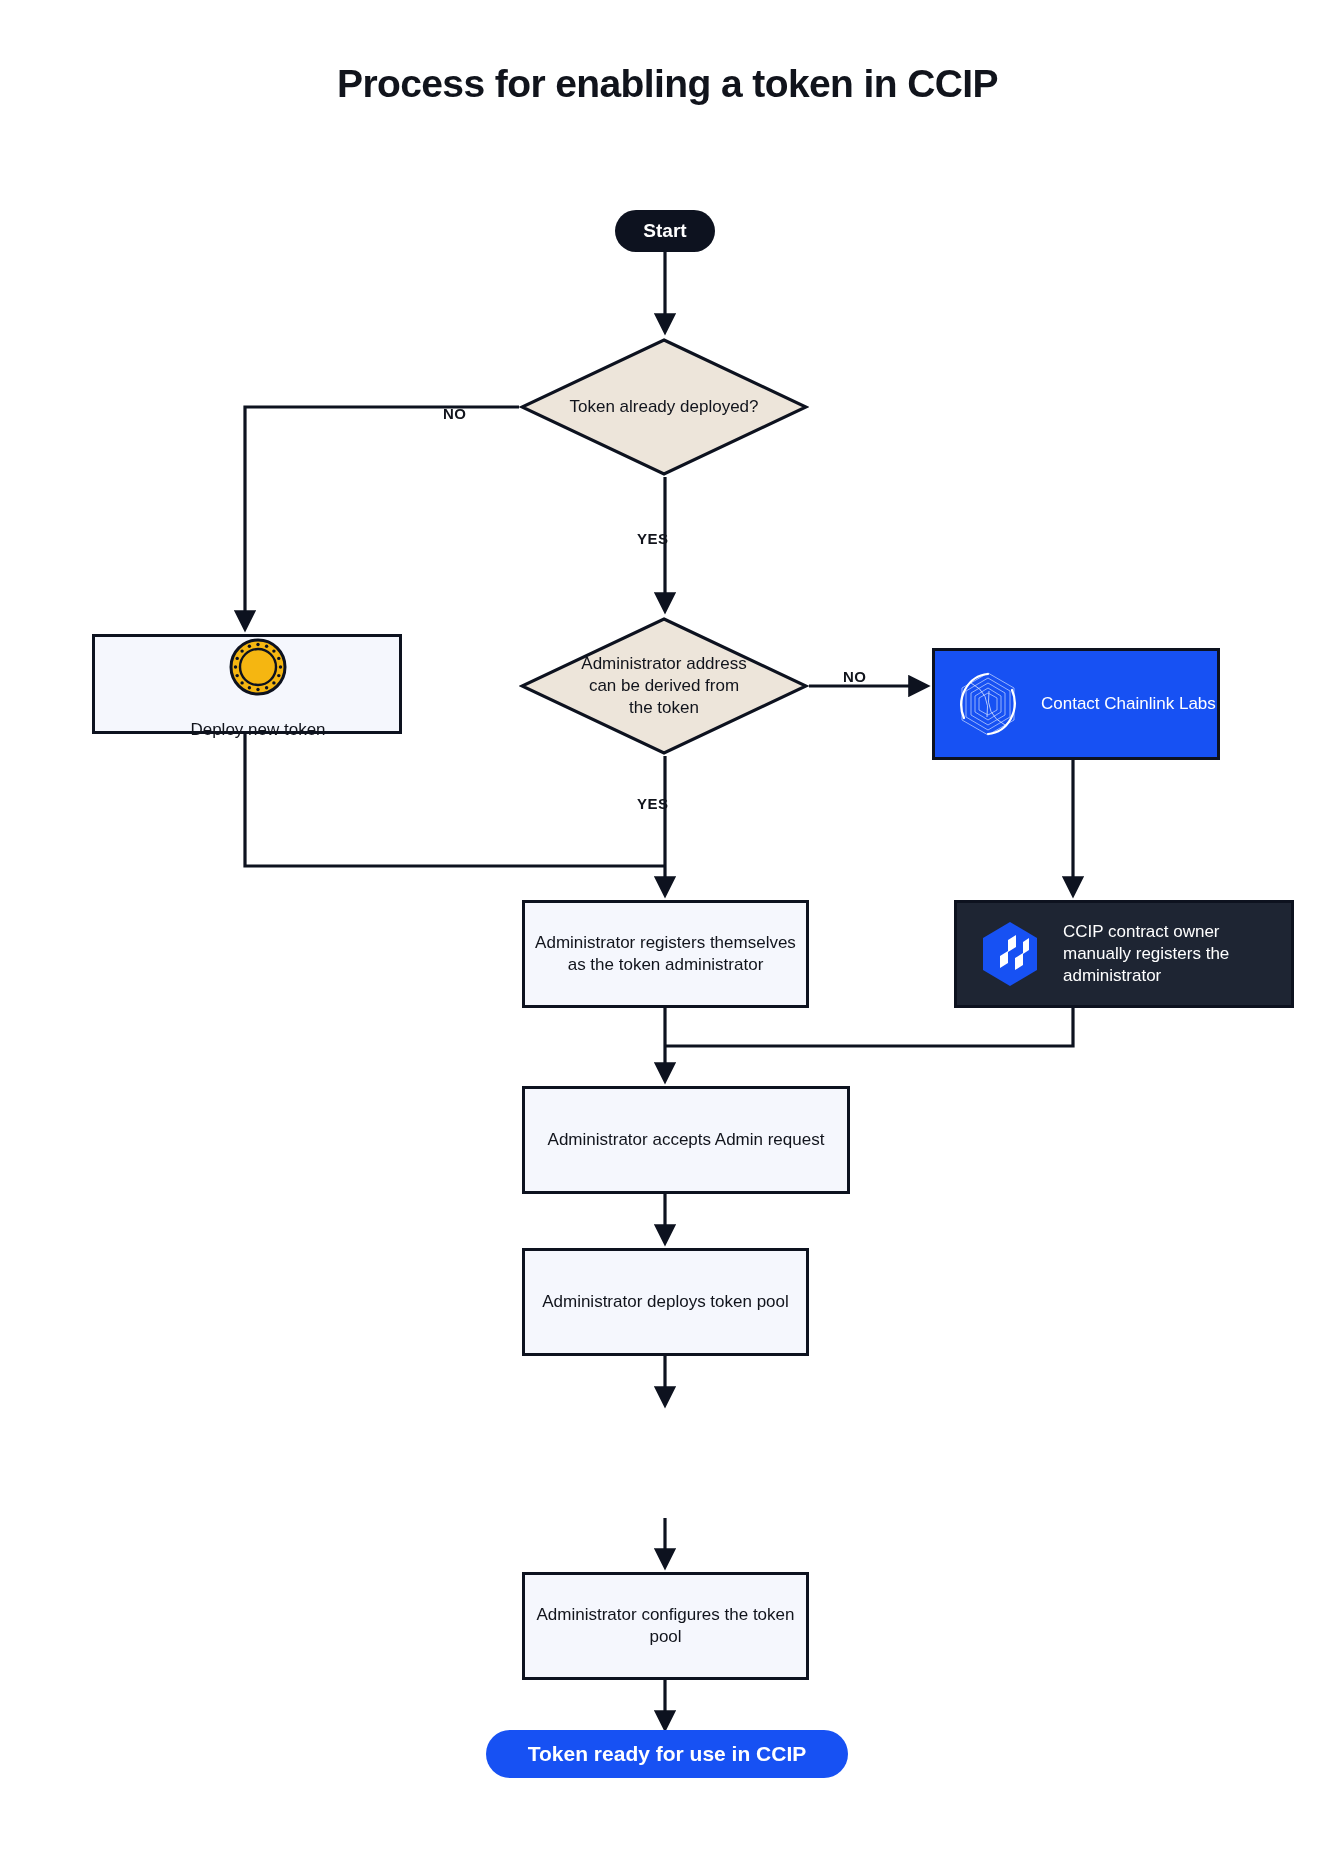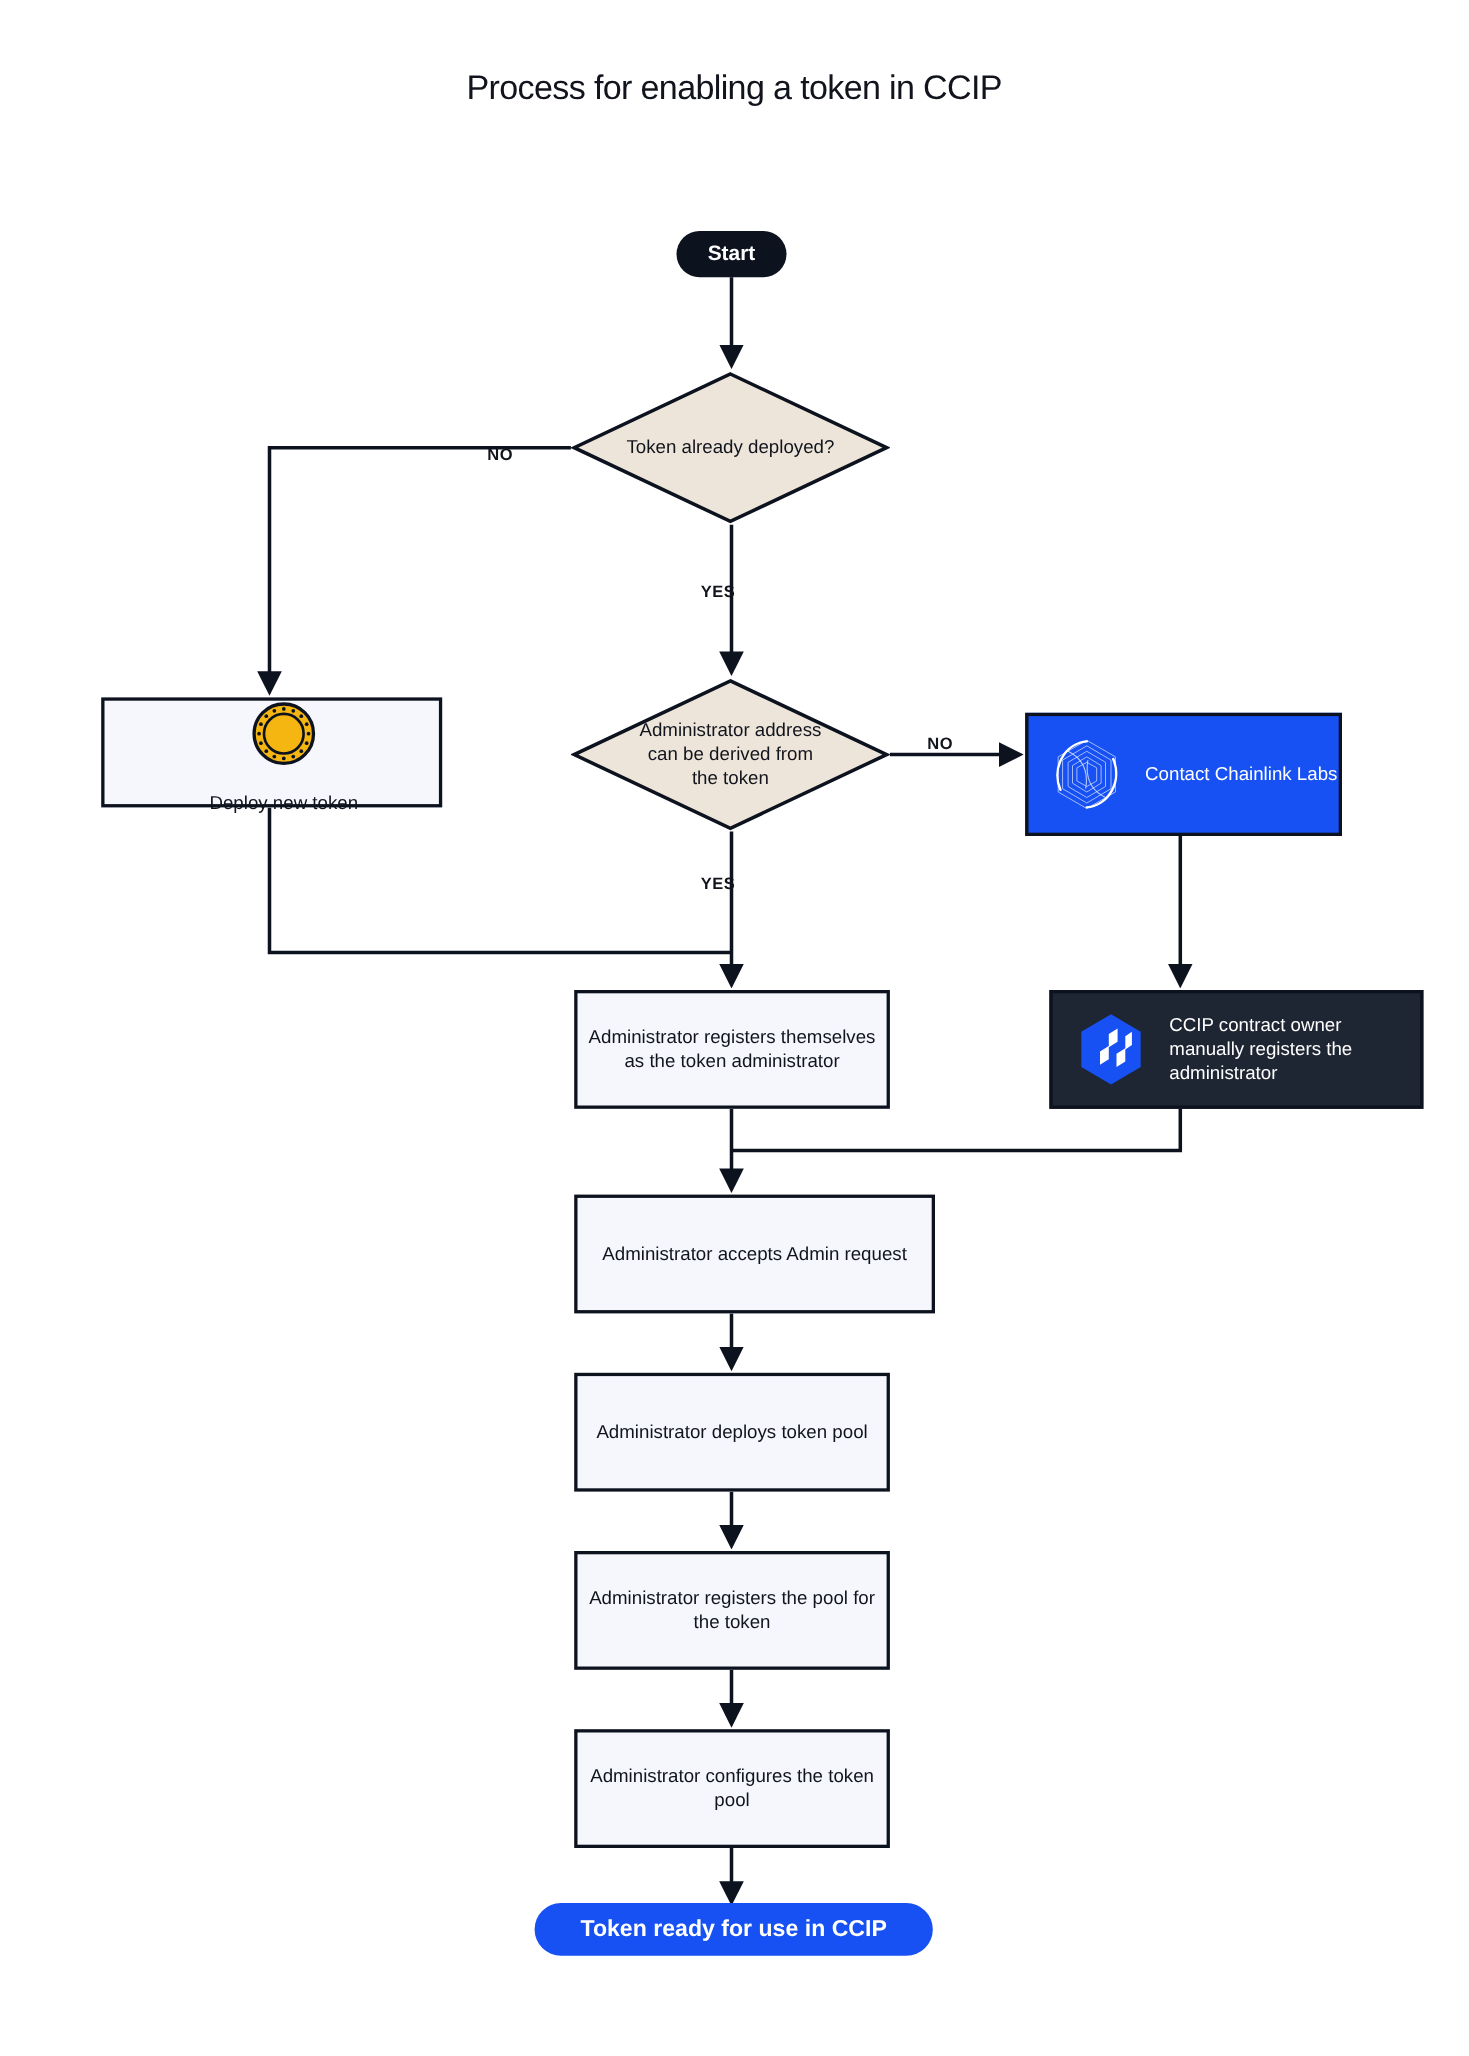--- a/index.html
+++ b/index.html
@@ -33,22 +33,22 @@
     justify-content: center;
   }
 
   
   #page-title {
     position: absolute;
     left: 0;
     top: 62px;
     width: 1335px;
     text-align: center;
-    font-size: 31px;
-    font-weight: normal;
+    font-size: 39px;
+    font-weight: bold;
     letter-spacing: -0.6px;
     color: #11141C;
   }
 
   
   .pill {
     border-radius: 999px;
     color: #ffffff;
     font-weight: bold;
     text-align: center;
@@ -275,23 +275,20 @@
   </div>
 
   <div class="node rect" id="admin-accepts-node">
     <span class="box-text">Administrator accepts Admin request</span>
   </div>
 
   <div class="node rect" id="admin-deploys-pool-node">
     <span class="box-text">Administrator deploys token pool</span>
   </div>
 
-  <div class="node rect" id="admin-registers-pool-node">
-    <span class="box-text">Administrator registers the pool for the token</span>
-  </div>
 
   <div class="node rect" id="admin-configures-pool-node">
     <span class="box-text">Administrator configures the token pool</span>
   </div>
 
   <div class="node pill" id="end-node">
     <span>Token ready for use in CCIP</span>
   </div>
 
   <div class="edge-label" id="label-no-1">NO</div>

